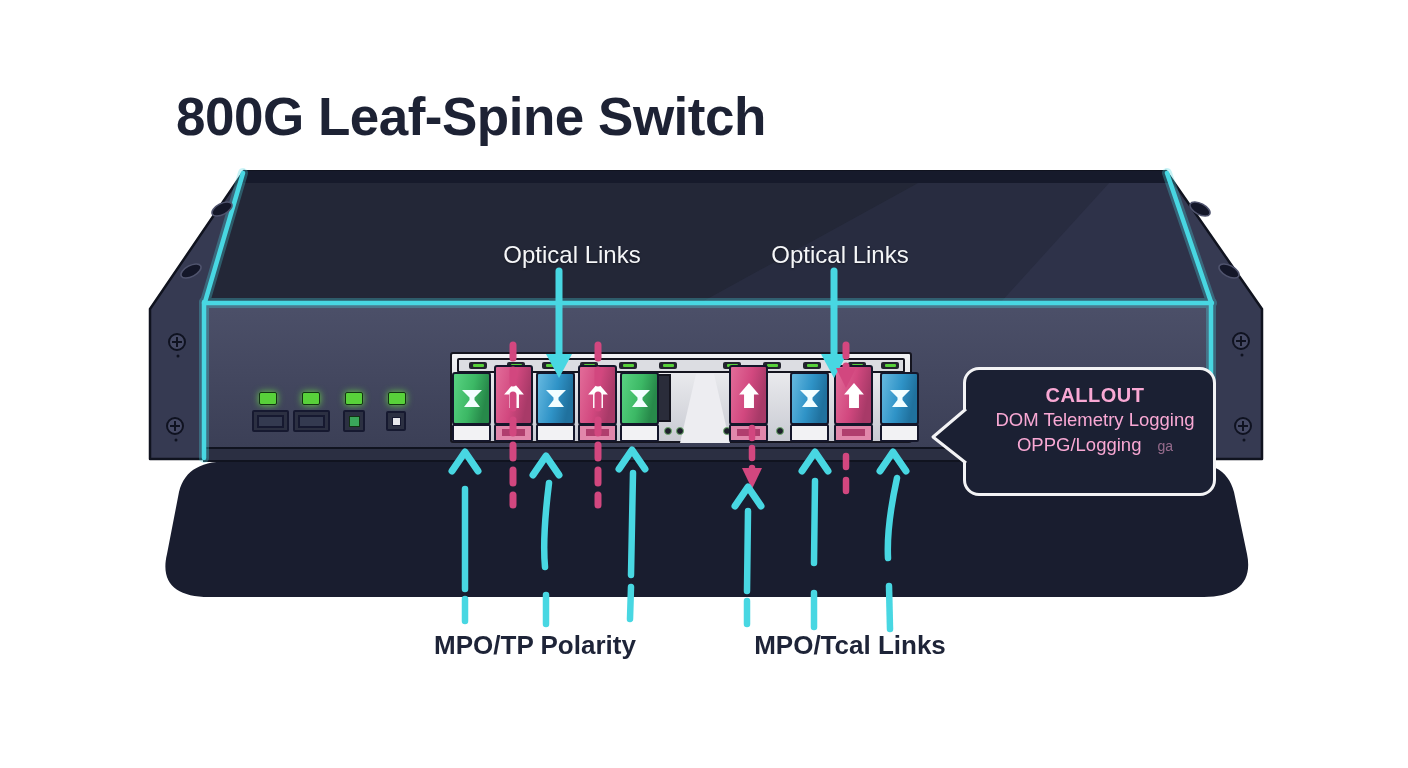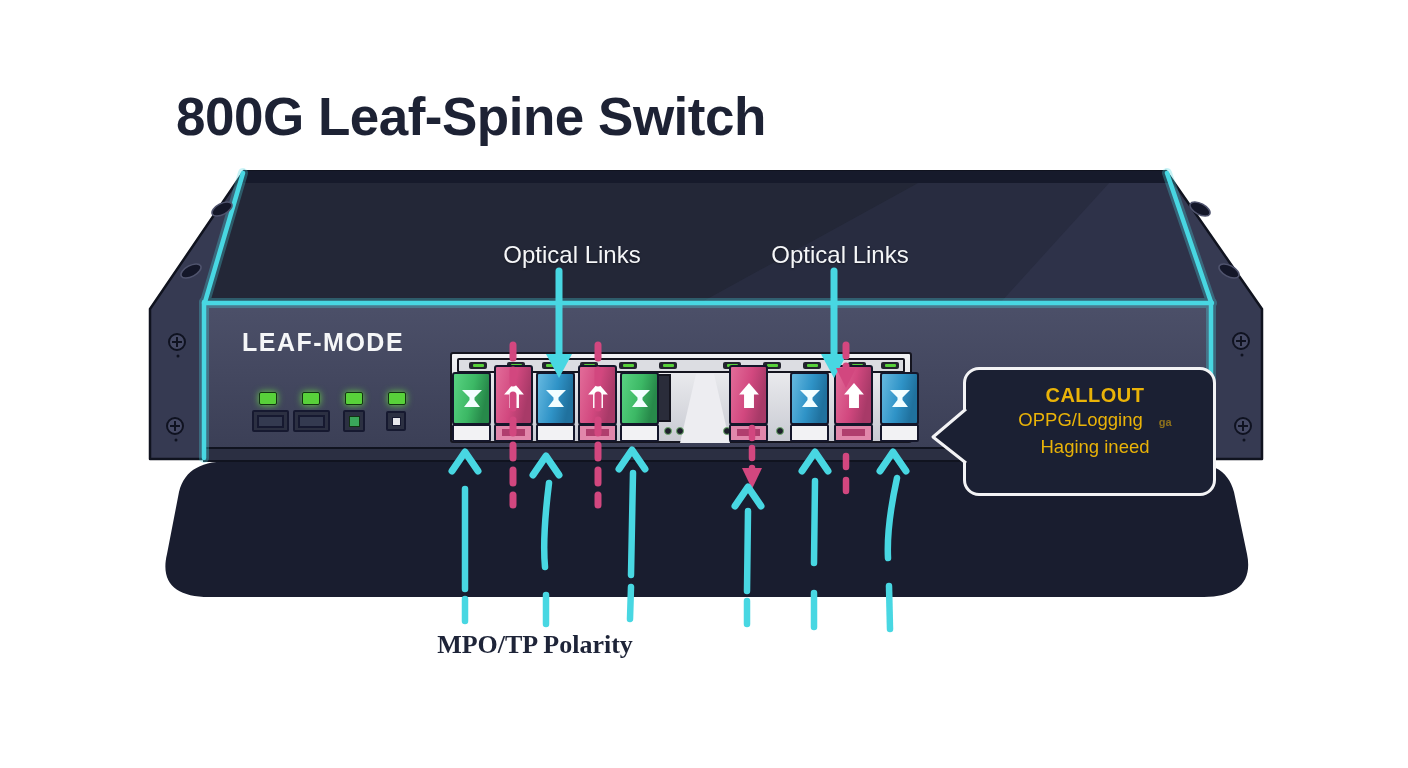--- a/index.html
+++ b/index.html
@@ -19,21 +19,21 @@
     color:var(--label_light,#f5f6f8);z-index:6;
   }
   .optical-label{
     top:241px;width:170px;text-align:center;font-size:24px;font-weight:400;
     color:var(--label_light,#f5f6f8);z-index:6;text-shadow:0 1px 2px rgba(0,0,0,.4);
   }
   .optical-left{left:487px;}
   .optical-right{left:755px;}
   .mpo-label{
     top:630px;width:240px;text-align:center;font-size:26px;font-weight:700;
-    color:var(--label_dark,#1e2438);z-index:6;font-family:Liberation Serif, serif;
+    color:var(--label_dark,#1e2438);z-index:6;
   }
   .mpo-left{left:415px;}
   .mpo-right{left:730px;}
   
   .status-leds{left:259px;top:392px;display:flex;gap:25px;z-index:6;}
   .status-led{
     width:16px;height:11px;border-radius:2px;background:var(--led_green,#58d13a);
     border:1.5px solid #123312;box-shadow:0 0 7px rgba(110,225,70,.9);
   }
   .port-wide{
@@ -96,25 +96,25 @@
     background:#f2f2f4;position:relative;
   }
   .module.pink .m-foot{background:#e187ab;}
   .module.pink .m-foot::after{
     content:"";position:absolute;left:6px;right:6px;top:3px;height:7px;background:#b03e6e;
   }
   
   .callout{
     left:963px;top:367px;width:253px;height:129px;z-index:7;box-sizing:border-box;
     background:var(--callout_bg,#1b2033);border:3px solid #f3f3f5;border-radius:16px;
-    padding:12px 10px 0 21px;color:#eab308;
+    padding:12px 10px 0 21px;color:#f9a8d4;
   }
   .callout .head{font-size:20px;font-weight:700;letter-spacing:.5px;line-height:26px;}
   .callout .line{font-size:18.5px;line-height:24.5px;}
-  .callout .suffix{font-size:11px;opacity:.55;margin-left:16px;font-weight:bold;}
+  .callout .suffix{font-size:14px;opacity:.55;margin-left:16px;}
   .layer{position:absolute;left:0;top:0;z-index:1;}
   .overlay{position:absolute;left:0;top:0;z-index:8;pointer-events:none;}
 </style>
 </head>
 <body>
 
 <div class="canvas">
 
   <svg class="layer" width="1408" height="768" viewBox="0 0 1408 768">
     <defs>
@@ -183,24 +183,24 @@
       <g transform="translate(1243,426)">
           <circle r="8" fill="#454964" stroke="#0f1220" stroke-width="2"></circle>
           <line x1="-5" x2="5" stroke="#0f1220" stroke-width="2"></line>
           <line y1="-5" y2="5" stroke="#0f1220" stroke-width="2"></line>
           <circle cx="1" cy="14" r="1.5" fill="#0f1220"></circle>
         </g>
     </g>
   </svg>
 
   <div class="abs title">800G Leaf-Spine Switch</div>
-  <div class="abs mode-label">LEAF-MODE</div>
   <div class="abs optical-label optical-left">Optical Links</div>
   <div class="abs optical-label optical-right">Optical Links</div>
   <div class="abs mpo-label mpo-left">MPO/TP Polarity</div>
+  <div class="abs mpo-label mpo-right">MPO/Tcal Links</div>
 
   <div class="abs status-leds" id="statusLeds">
       <div class="status-led"></div>
       <div class="status-led"></div>
       <div class="status-led"></div>
       <div class="status-led"></div>
     </div>
   <div class="abs port-wide" style="left:252px;top:410px;">
       <div class="inner"></div>
     </div>
@@ -329,22 +329,22 @@
           <svg width="24" height="20" viewBox="0 0 24 20">
             <path d="M2 1 H22 L14.5 8.5 V11 L20 18 H4 L9.5 11 V8.5 Z" fill="#f2feff"></path>
           </svg>
         </div>
         <div class="m-foot"></div>
       </div>
     </div>
 
   <div class="abs callout">
     <div class="head">CALLOUT</div>
+    <div class="line">DOM Telemetry Logging</div>
     <div class="line"><span>OPPG/Logging</span><span class="suffix">ga</span></div>
-    <div class="line">Haging ineed</div>
   </div>
 
   <svg class="overlay" width="1408" height="768" viewBox="0 0 1408 768">
 
     <g>
       <line x1="559" y1="271" x2="559" y2="356" style="stroke:var(--accent_cyan,#48d7e2)" stroke-width="7" stroke-linecap="round"></line>
       <polygon points="546,354 572,354 559,378" style="fill:var(--accent_cyan,#48d7e2)"></polygon>
       <line x1="834" y1="271" x2="834" y2="356" style="stroke:var(--accent_cyan,#48d7e2)" stroke-width="7" stroke-linecap="round"></line>
       <polygon points="821,354 847,354 834,378" style="fill:var(--accent_cyan,#48d7e2)"></polygon>
     </g>

